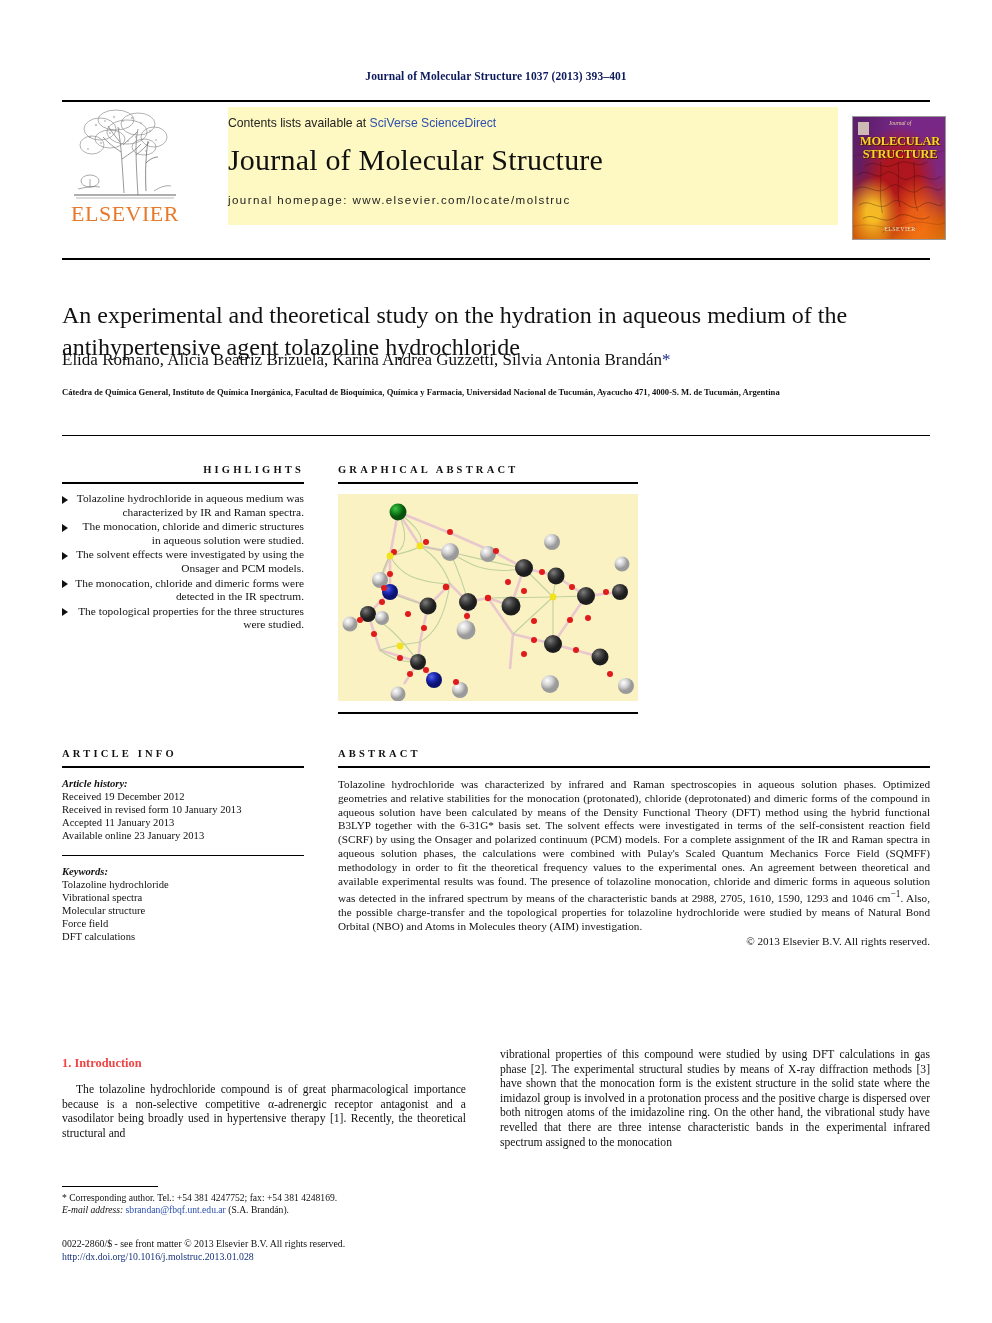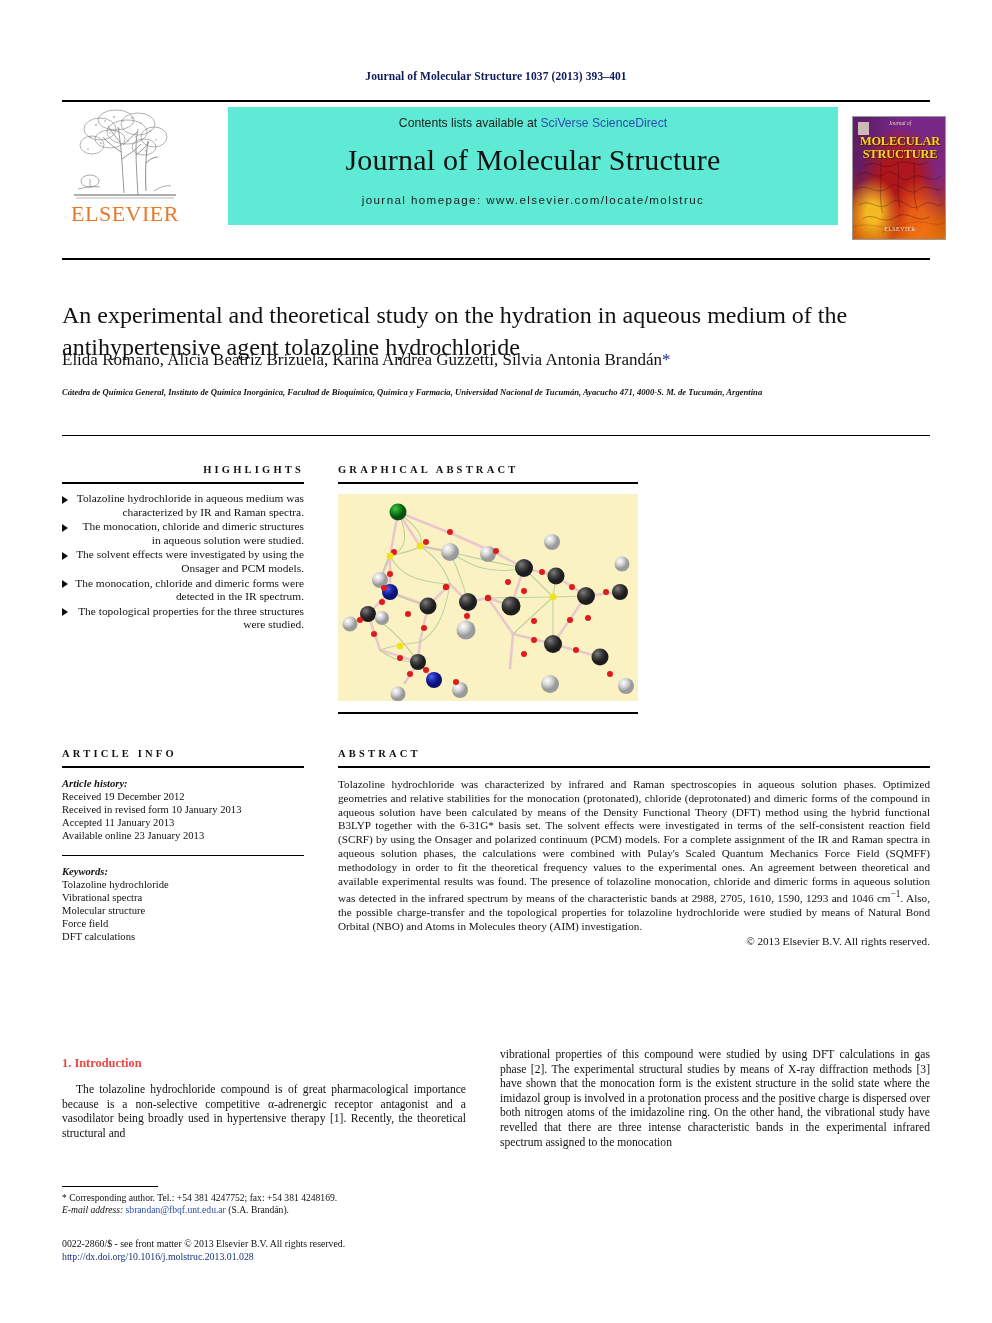--- a/index.html
+++ b/index.html
@@ -38,22 +38,22 @@
   }
   .elsevier-word {
     position:absolute; left:0; top:94px; width:126px;
     text-align:center;
     color:#E8792B;
     font-family:"Liberation Serif", serif;
     font-size:22px; letter-spacing:.5px;
   }
   .center-band {
     position:absolute; left:166px; top:7px; width:610px; height:118px;
-    background:#5eead4;
-    text-align:center;
+    background:#fef9c3;
+    text-align:left;
   }
   .contents-line {
     margin-top:9px;
     font-family:"Liberation Sans", sans-serif;
     font-size:12.2px; color:#222;
   }
   .contents-line .sd { color:#2c4fae; }
   .journal-name {
     margin-top:13px;
     font-family:Liberation Serif, serif;
@@ -118,21 +118,21 @@
   }
   .authors {
     position:absolute; left:62px; top:350px; width:868px;
     font-family:"Liberation Serif", serif;
     font-size:17px; color:#111;
   }
   .authors .star { color:#1a2a8c; }
   .affil {
     position:absolute; left:62px; top:386px; width:868px;
     font-family:"Liberation Serif", serif;
-    font-style:italic; font-weight:bold;
+    font-weight:bold;
     font-size:8.6px; line-height:13.5px; color:#111;
   }
   .title-rule-bottom {
     position:absolute; left:62px; top:435px; width:868px; height:1.4px; background:#000;
   }
 
   
   .sec-head {
     font-family:"Liberation Serif", serif;
     font-weight:bold; font-size:10.5px;

